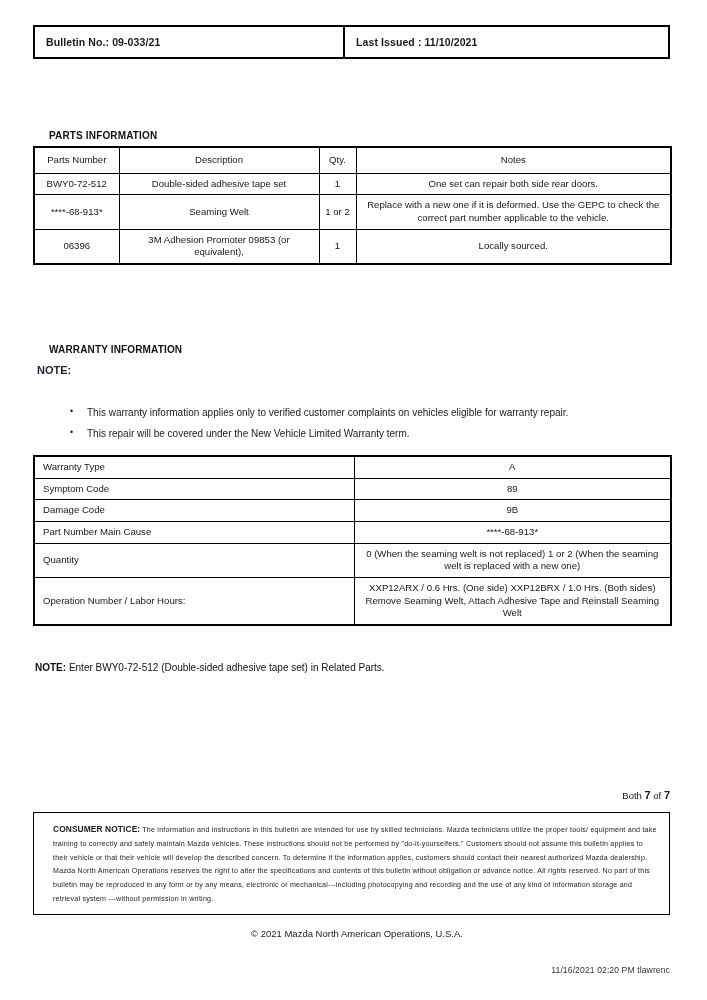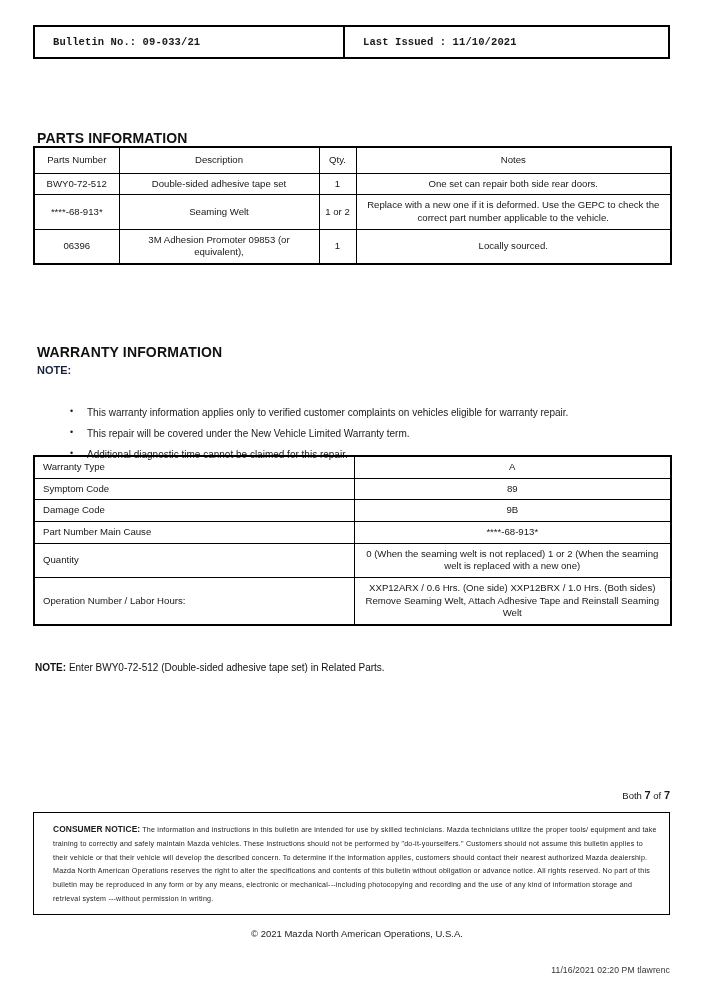--- a/index.html
+++ b/index.html
@@ -32,42 +32,42 @@
     width: 637px;
     height: 34px;
     border: 2px solid #000;
     box-sizing: border-box;
     display: flex;
     align-items: stretch;
   }
   .bulletin-cell {
     display: flex;
     align-items: center;
-    padding-left: 18px;
+    padding-left: 11px;
     font-size: 10.5px;
     font-weight: bold;
     letter-spacing: 0.1px;
-    font-family: Liberation Mono, monospace;
   }
   .bulletin-cell.left {
     width: 310px;
     border-right: 2px solid #000;
     box-sizing: border-box;
   }
   .bulletin-cell.right {
     flex: 1;
   }
 
   
   .section-heading {
     position: absolute;
-    font-size: 14px;
+    font-size: 10px;
     font-weight: bold;
     letter-spacing: 0.15px;
     color: #111;
+    margin-left: 12px;
   }
   #parts-heading { left: 37px; top: 130px; }
   #warranty-heading { left: 37px; top: 344px; }
 
   .note-label-standalone {
     position: absolute;
     left: 37px;
     top: 364px;
     font-size: 11px;
     font-weight: bold;
@@ -261,21 +261,20 @@
       </tr>
     </tbody>
   </table>
 
   <div class="section-heading" id="warranty-heading">WARRANTY INFORMATION</div>
   <div class="note-label-standalone">NOTE:</div>
 
   <ul class="bullet-list">
     <li>This warranty information applies only to verified customer complaints on vehicles eligible for warranty repair.</li>
     <li>This repair will be covered under the New Vehicle Limited Warranty term.</li>
-    <li>Additional diagnostic time cannot be claimed for this repair.</li>
   </ul>
 
   <table class="doc-table" id="warranty-table">
     <colgroup>
         <col class="c-key">
         <col class="c-val">
       </colgroup>
     <tbody>
       <tr>
         <td class="key outer-left outer-top">Warranty Type</td>

